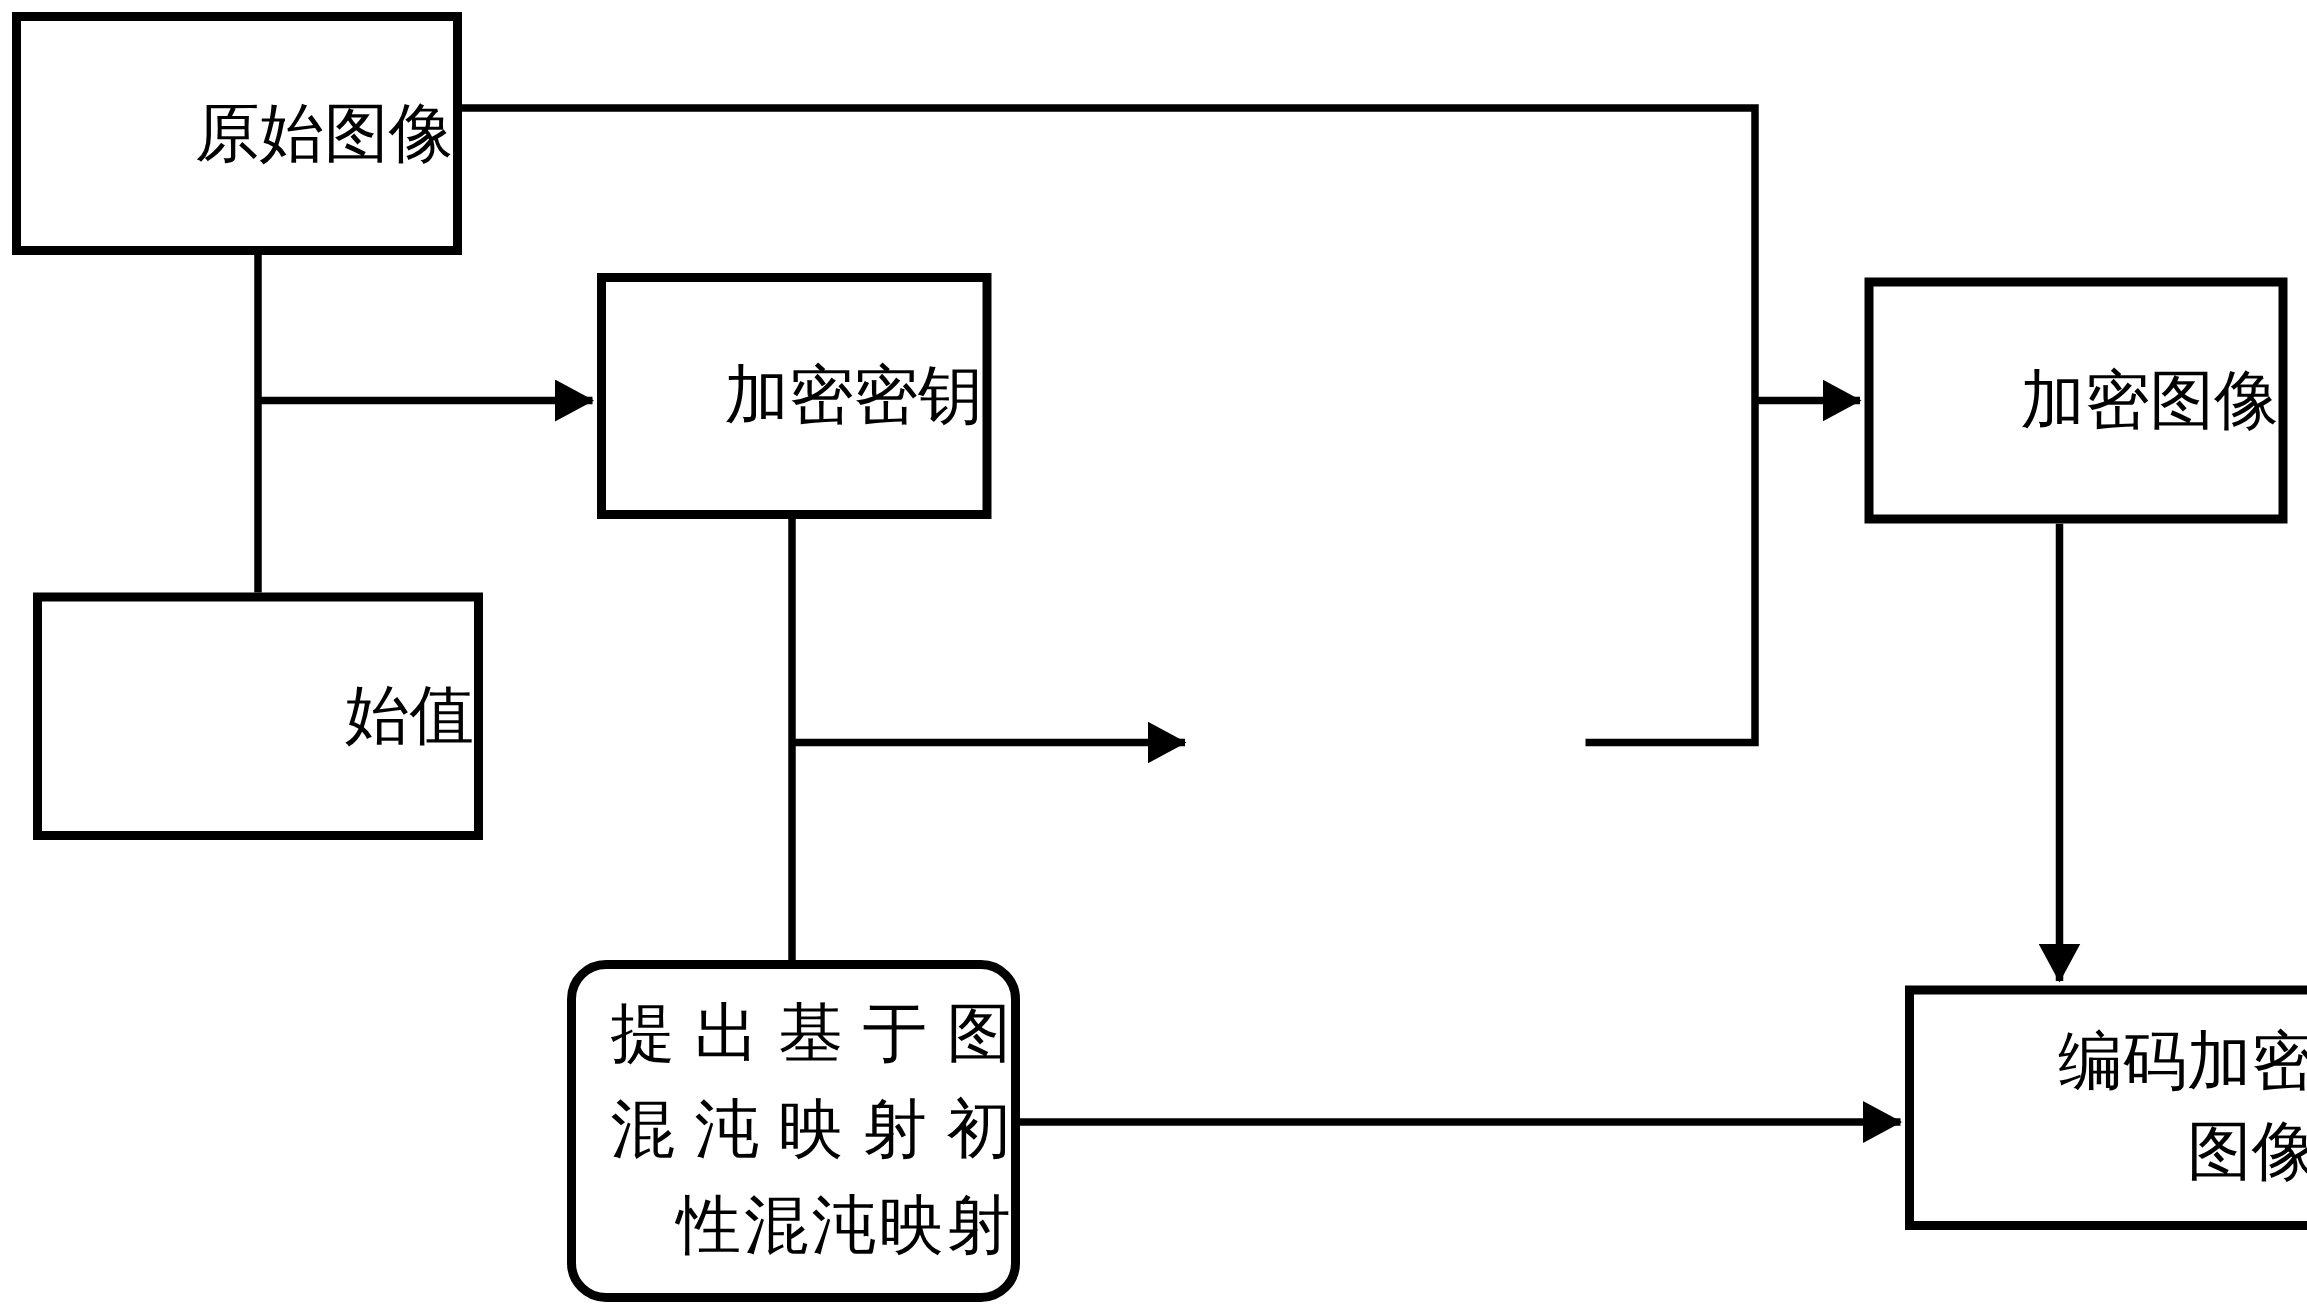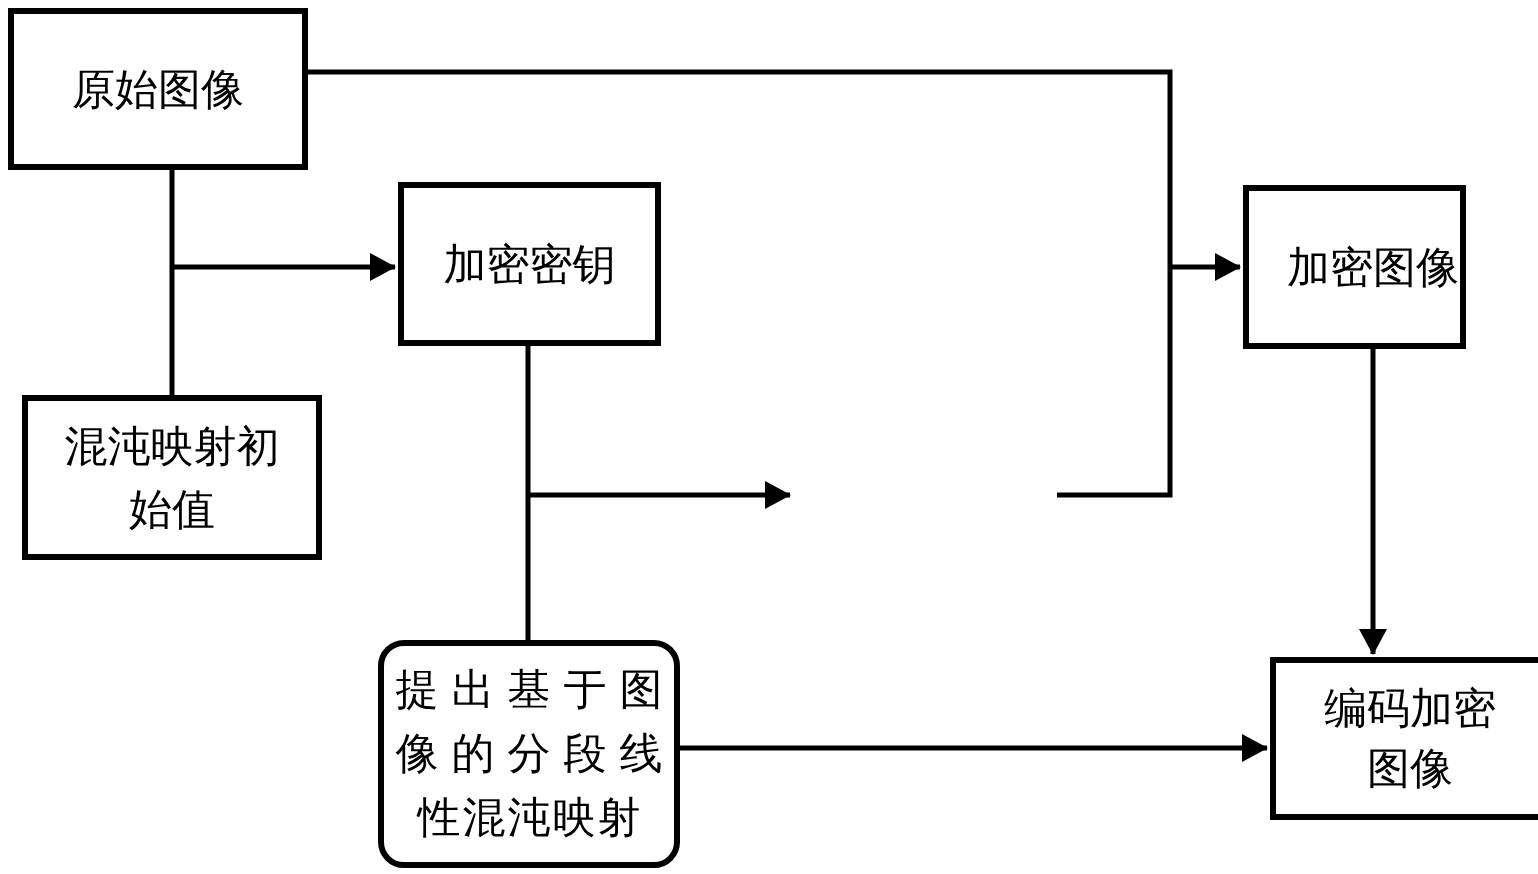--- a/index.html
+++ b/index.html
@@ -14,32 +14,32 @@
   }
   svg.wires { position:absolute; left:0; top:0; width:1538px; height:874px; }
   svg.wires path { stroke:#000000; stroke-width:5; fill:none; }
   .box {
     position: absolute;
     box-sizing: border-box;
     border: 6px solid #000000;
     background: #ffffff;
     display: flex;
     flex-direction: column;
-    align-items: center;
+    align-items: flex-end;
     justify-content: center;
     font-size: 43px;
     line-height: 63px;
     text-align: center;
     white-space: nowrap;
   }
   .b1 { left:8px;    top:8px;   width:300px; height:162px; }
   .b2 { left:398px;  top:182px; width:263px; height:164px; }
   .b3 { left:22px;   top:395px; width:300px; height:165px; }
   .b4 { left:793px;  top:410px; width:264px; height:162px; }
-  .b5 { left:1243px; top:185px; width:223px; height:164px;padding-left:37px; }
+  .b5 { left:1243px; top:185px; width:282px; height:164px;padding-left:37px; }
   .b6 { left:378px;  top:640px; width:302px; height:228px; line-height:64px;border-radius:26px; }
   .b7 { left:1270px; top:657px; width:280px; height:163px; line-height:60px; }
   .ln { display:block; }
   .spread { letter-spacing:13px; margin-right:-13px; }
   .tight  { letter-spacing:2px;  margin-right:-2px; }
 </style>
 </head>
 <body>
 
 <div class="canvas">
@@ -70,32 +70,31 @@
 
   <div class="box b1">
     <span class="ln">原始图像</span>
   </div>
 
   <div class="box b2">
     <span class="ln">加密密钥</span>
   </div>
 
   <div class="box b3">
-    <span class="ln">混沌映射初</span>
     <span class="ln">始值</span>
   </div>
 
 
   <div class="box b5">
     <span class="ln">加密图像</span>
   </div>
 
   <div class="box b6">
     <span class="ln spread">提出基于图</span>
-    <span class="ln spread">像的分段线</span>
+    <span class="ln spread">混沌映射初</span>
     <span class="ln tight">性混沌映射</span>
   </div>
 
   <div class="box b7">
     <span class="ln">编码加密</span>
     <span class="ln">图像</span>
   </div>
 
 </div>
 

